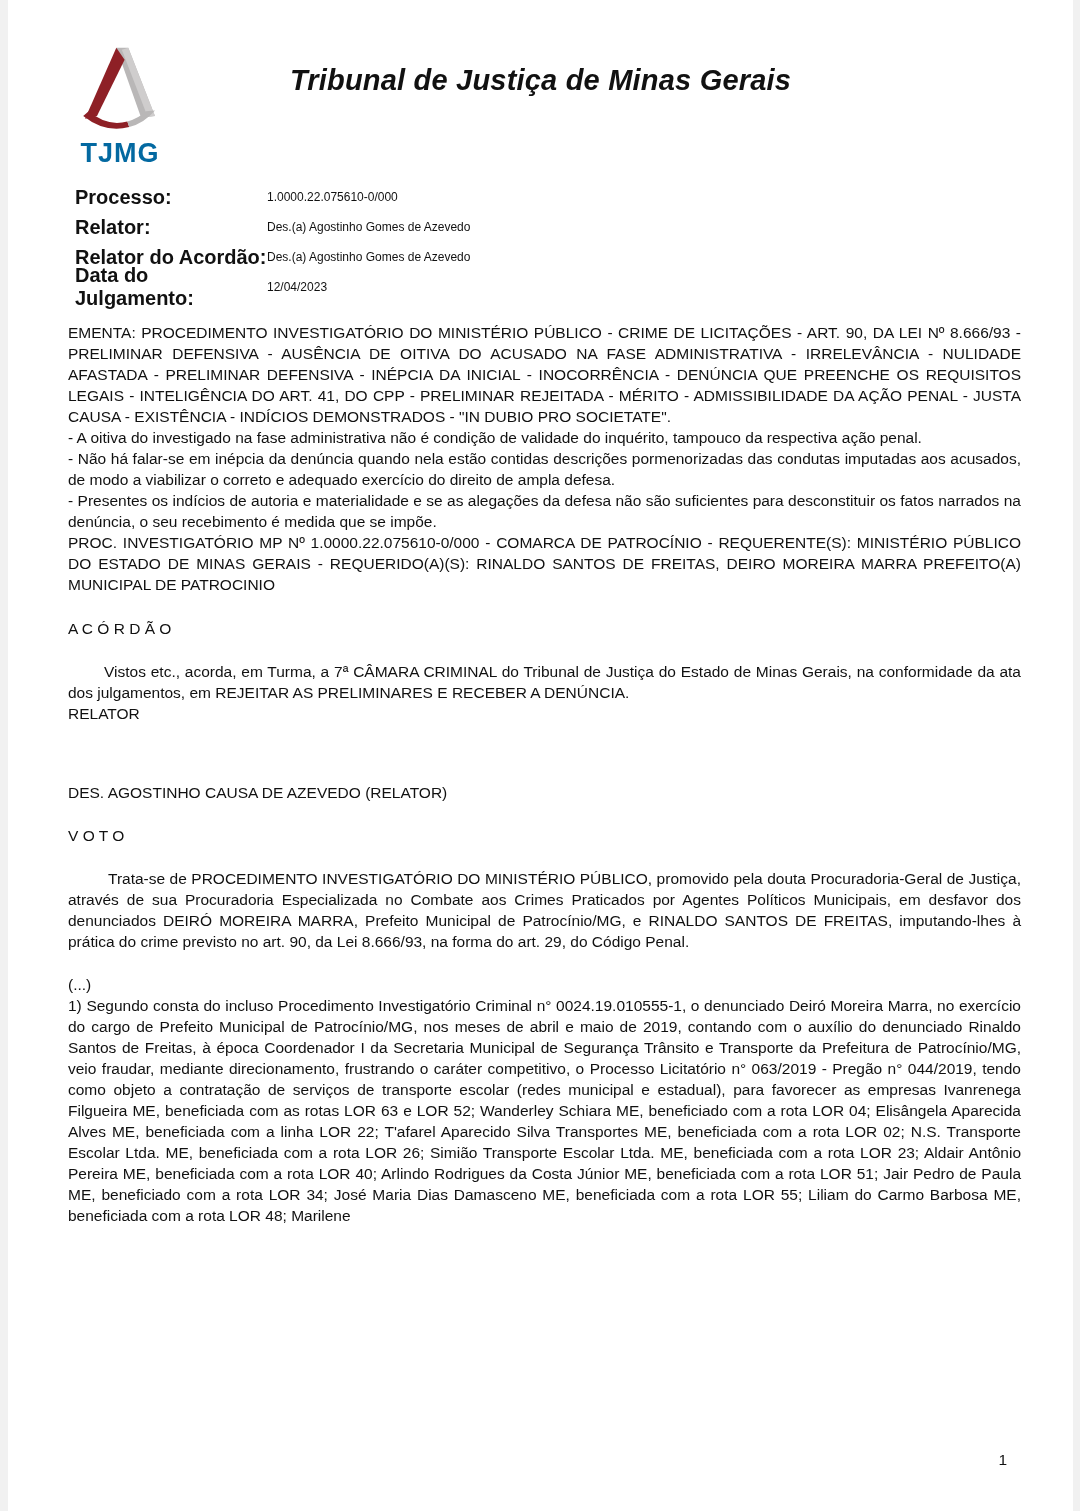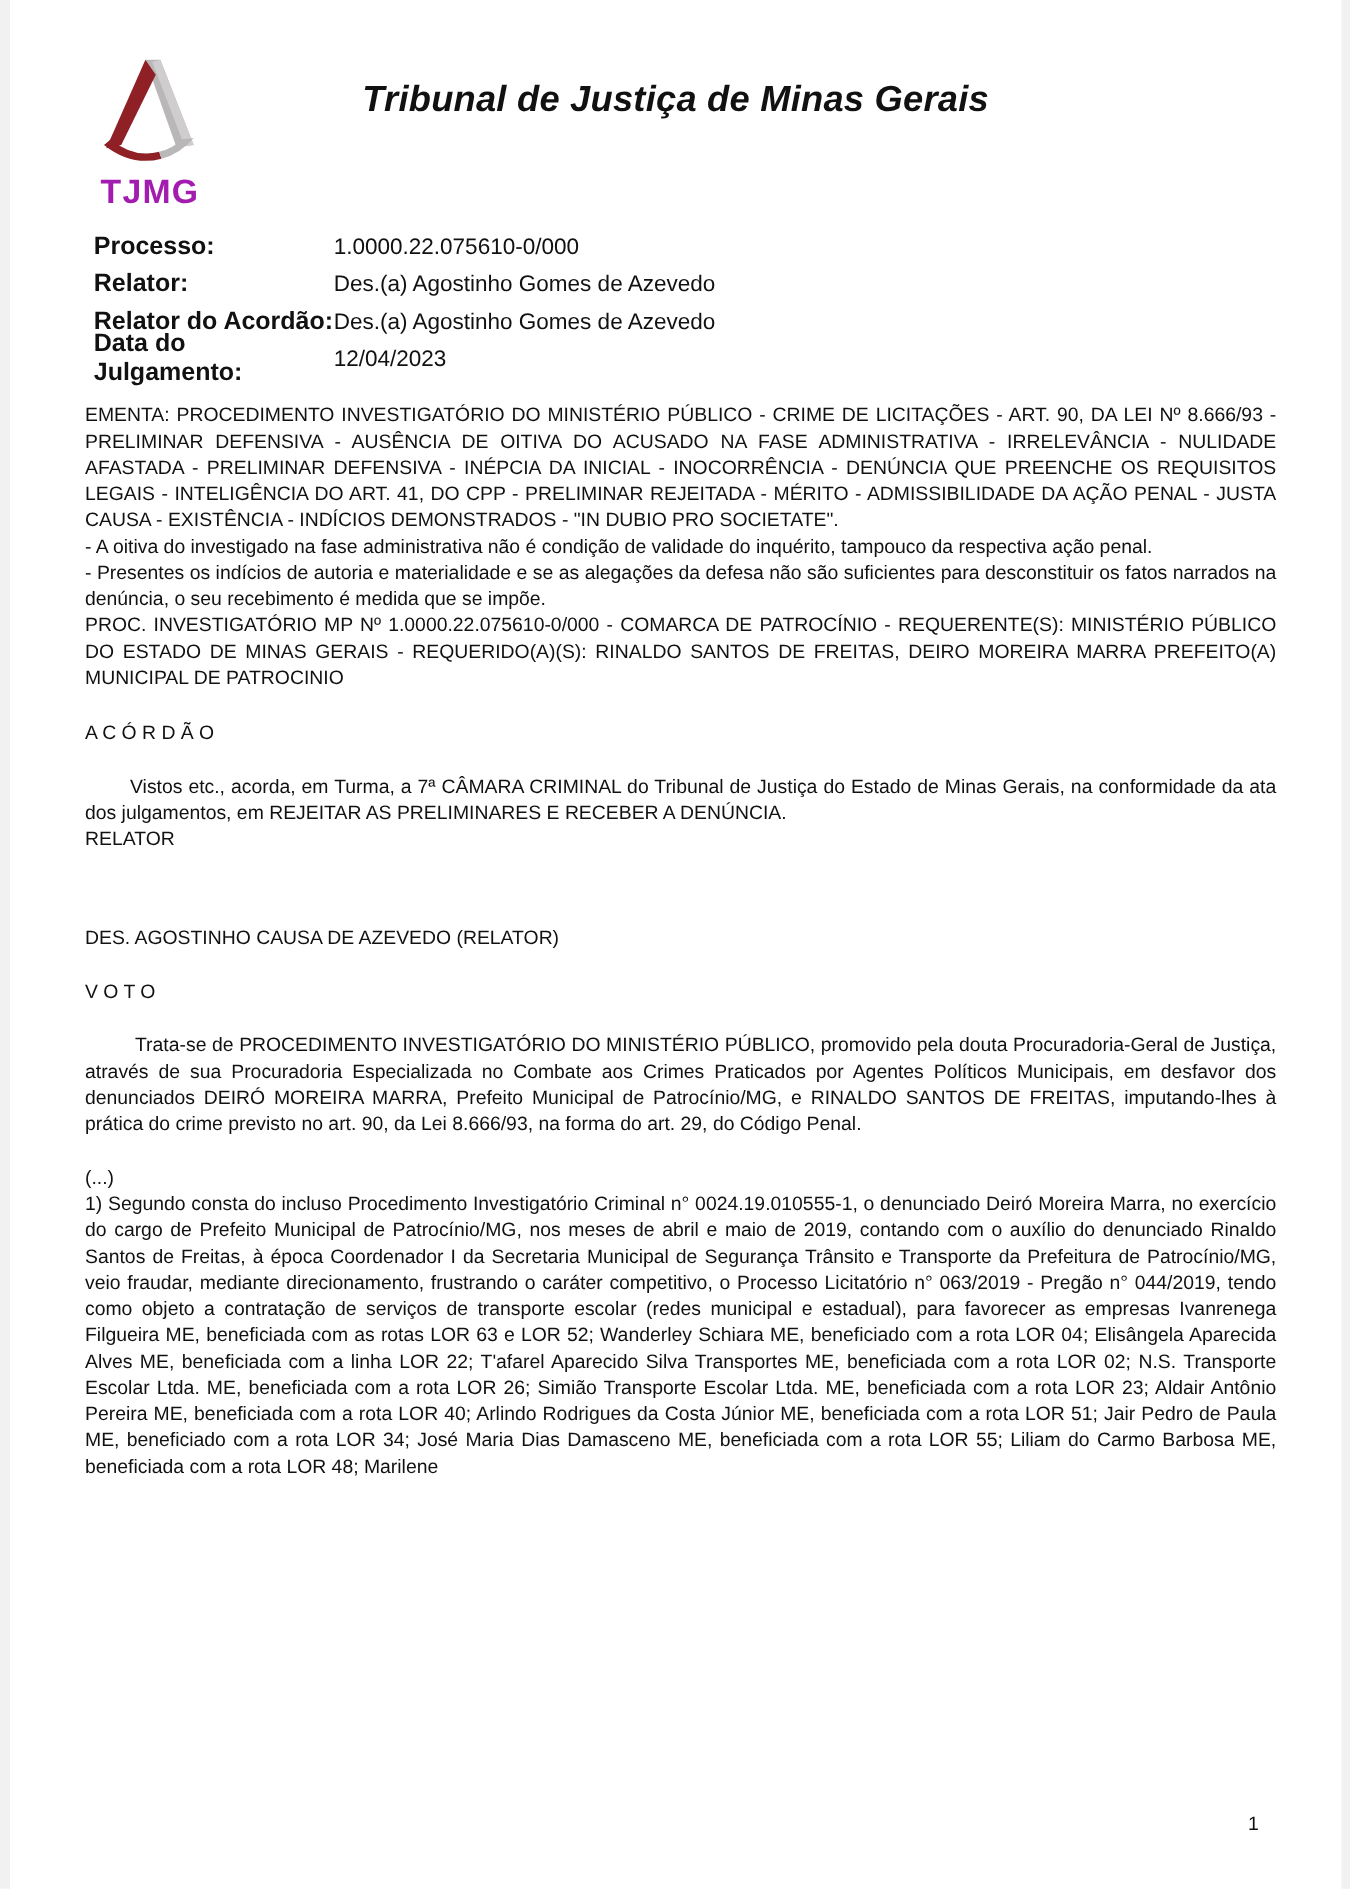--- a/index.html
+++ b/index.html
@@ -27,35 +27,35 @@
   
   .header { position: relative; height: 172px; }
   .logo {
     position: absolute; left: 60px; top: 46px;
     width: 104px; height: 122px;
     display: flex; flex-direction: column; align-items: center;
   }
   .logo svg { display: block; }
   .logo-text {
     font-weight: bold; font-size: 27px; letter-spacing: 1px;
-    color: #a21caf; line-height: 1; margin-top: 2px;
+    color: #0369a1; line-height: 1; margin-top: 2px;
   }
   .doc-title {
     position: absolute; left: 0; right: 0; top: 64px;
     text-align: center;
     font-size: 29px; font-weight: bold; color: #111111;
     letter-spacing: 0.2px;
     font-style: italic;
   }
 
   
   .metadata { margin: 10px 52px 0 67px; }
   .meta-row { display: flex; height: 30px; align-items: center; }
   .meta-label { width: 192px; font-weight: bold; font-size: 20px; }
-  .meta-value { font-size: 18px; }
+  .meta-value { font-size: 12px; }
 
   
   .body-text {
     margin: 20px 52px 16px 60px;
     font-size: 15.5px; line-height: 21px;
   }
   .body-text p { margin: 0; }
   .just { text-align: justify; }
   .ementa-block p { text-align: justify; }
   .heading-spaced { margin-top: 23px !important; }
@@ -113,20 +113,21 @@
     <div class="meta-row">
       <span class="meta-label">Data do Julgamento:</span>
       <span class="meta-value">12/04/2023</span>
     </div>
   </div>
 
   <div class="body-text">
     <div class="ementa-block">
       <p>EMENTA: PROCEDIMENTO INVESTIGATÓRIO DO MINISTÉRIO PÚBLICO - CRIME DE LICITAÇÕES - ART. 90, DA LEI Nº 8.666/93 - PRELIMINAR DEFENSIVA - AUSÊNCIA DE OITIVA DO ACUSADO NA FASE ADMINISTRATIVA - IRRELEVÂNCIA - NULIDADE AFASTADA - PRELIMINAR DEFENSIVA - INÉPCIA DA INICIAL - INOCORRÊNCIA - DENÚNCIA QUE PREENCHE OS REQUISITOS LEGAIS - INTELIGÊNCIA DO ART. 41, DO CPP - PRELIMINAR REJEITADA - MÉRITO - ADMISSIBILIDADE DA AÇÃO PENAL - JUSTA CAUSA - EXISTÊNCIA - INDÍCIOS DEMONSTRADOS - "IN DUBIO PRO SOCIETATE".</p>
       <p>- A oitiva do investigado na fase administrativa não é condição de validade do inquérito, tampouco da respectiva ação penal.</p>
+      <p>- Não há falar-se em inépcia da denúncia quando nela estão contidas descrições pormenorizadas das condutas imputadas aos acusados, de modo a viabilizar o correto e adequado exercício do direito de ampla defesa.</p>
       <p>- Presentes os indícios de autoria e materialidade e se as alegações da defesa não são suficientes para desconstituir os fatos narrados na denúncia, o seu recebimento é medida que se impõe.</p>
       <p>PROC. INVESTIGATÓRIO MP Nº 1.0000.22.075610-0/000 - COMARCA DE PATROCÍNIO - REQUERENTE(S): MINISTÉRIO PÚBLICO DO ESTADO DE MINAS GERAIS - REQUERIDO(A)(S): RINALDO SANTOS DE FREITAS, DEIRO MOREIRA MARRA PREFEITO(A) MUNICIPAL DE PATROCINIO</p>
     </div>
 
     <p class="heading-spaced">A C Ó R D Ã O</p>
 
     <p class="para-gap just indent-1">Vistos etc., acorda, em Turma, a 7ª CÂMARA CRIMINAL do Tribunal de Justiça do Estado de Minas Gerais, na conformidade da ata dos julgamentos, em REJEITAR AS PRELIMINARES E RECEBER A DENÚNCIA.</p>
 
     <p>RELATOR</p>
 

